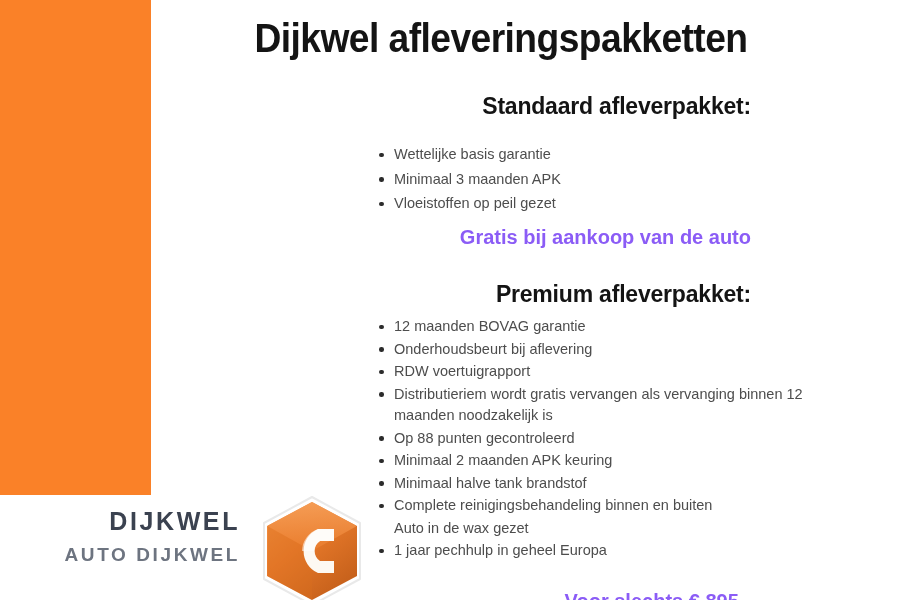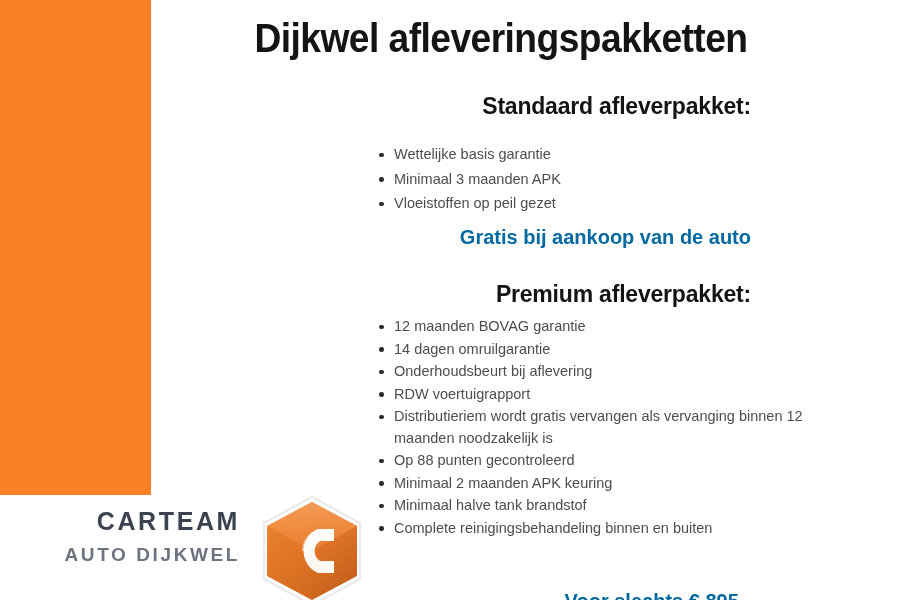--- a/index.html
+++ b/index.html
@@ -69,21 +69,21 @@
   #heading-premium   { top: 280px; }
 
   
   .tagline {
     position: absolute;
     right: 69px;
     font-family: "Liberation Sans", sans-serif;
     font-weight: bold;
     font-size: 20px;
     line-height: 26px;
-    color: #0369a1;
+    color: #8b5cf6;
     white-space: nowrap;
     text-align: right;
   }
   #tagline-standaard { top: 224px; }
   #tagline-premium   { top: 588px; }
 
   
   .bullet-list {
     position: absolute;
     left: 376px;
@@ -169,34 +169,35 @@
     <li><span>Minimaal 3 maanden APK</span></li>
     <li><span>Vloeistoffen op peil gezet</span></li>
   </ul>
 
   <div class="tagline" id="tagline-standaard">Gratis bij aankoop van de auto</div>
 
   <div class="section-heading" id="heading-premium">Premium afleverpakket:</div>
 
   <ul class="bullet-list" id="list-premium">
     <li><span>12 maanden BOVAG garantie</span></li>
-    <li><span>14 dagen omruilgarantie</span></li>
     <li><span>Onderhoudsbeurt bij aflevering</span></li>
     <li><span>RDW voertuigrapport</span></li>
     <li><span>Distributieriem wordt gratis vervangen als vervanging binnen 12 maanden noodzakelijk is</span></li>
     <li><span>Op 88 punten gecontroleerd</span></li>
     <li><span>Minimaal 2 maanden APK keuring</span></li>
     <li><span>Minimaal halve tank brandstof</span></li>
     <li><span>Complete reinigingsbehandeling binnen en buiten</span></li>
+    <li class="no-bullet"><span>Auto in de wax gezet</span></li>
+    <li><span>1 jaar pechhulp in geheel Europa</span></li>
   </ul>
 
   <div class="tagline" id="tagline-premium">Voor slechts € 895,-</div>
 
   <div class="logo-block">
-    <div class="logo-carteam">CARTEAM</div>
+    <div class="logo-carteam">DIJKWEL</div>
     <div class="logo-autodijkwel">AUTO DIJKWEL</div>
   </div>
 
   <div class="logo-mark">
     <svg viewBox="0 0 112 112" xmlns="http://www.w3.org/2000/svg" aria-hidden="true">
       <defs>
         <linearGradient id="hexGrad" x1="0%" y1="0%" x2="75%" y2="100%">
           <stop offset="0%" stop-color="#f49344"></stop>
           <stop offset="45%" stop-color="#e87a2b"></stop>
           <stop offset="100%" stop-color="#c45f1a"></stop>

